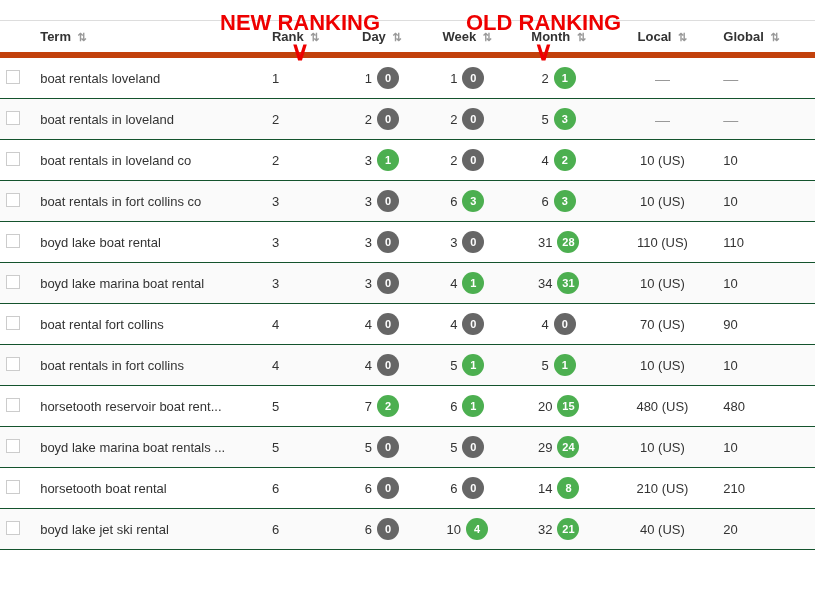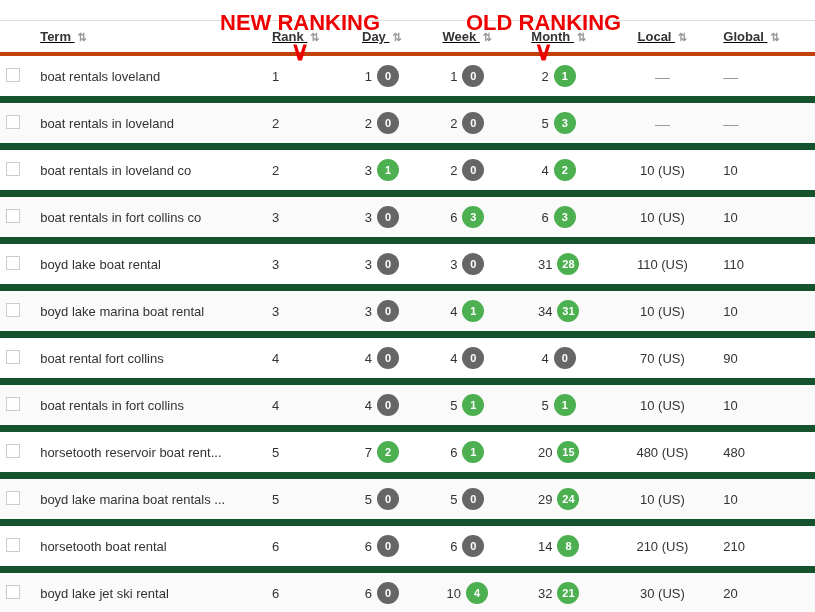--- a/index.html
+++ b/index.html
@@ -53,43 +53,42 @@
     }
 
     table {
       width: 815px;
       border-collapse: collapse;
       table-layout: fixed;
     }
 
     thead tr {
       border-top: 1px solid #ddd;
-      border-bottom: 4px solid #c2410c;
+      border-bottom: 6px solid #c2410c;
       background: #fff;
-      text-decoration: underline;
     }
 
     thead th {
       padding: 8px 6px;
       font-weight: 600;
       font-size: 13px;
       color: #333;
       text-align: left;
       white-space: nowrap;
     }
 
     thead th .sort-icon {
       display: inline-block;
       margin-left: 3px;
       color: #999;
       font-size: 11px;
     }
 
     tbody tr {
-      border-bottom: 7px solid #14532d;
+      border-bottom: 1px solid #14532d;
     }
 
     tbody tr:nth-child(even) {
       background: #fafafa;
     }
 
     tbody td {
       padding: 9px 6px;
       color: #333;
       font-size: 13px;
@@ -387,18 +386,18 @@
               <span class="badge badge-gray">0</span>
             </span></td>
           <td class="col-week"><span class="rank-val">
               <span>10</span>
               <span class="badge badge-green">4</span>
             </span></td>
           <td class="col-month"><span class="rank-val">
               <span>32</span>
               <span class="badge badge-green">21</span>
             </span></td>
-          <td class="col-local">30 (US)</td>
+          <td class="col-local">40 (US)</td>
           <td class="col-global">20</td>
         </tr>
       </tbody>
   </table>
 </div>
 
 </body></html>

